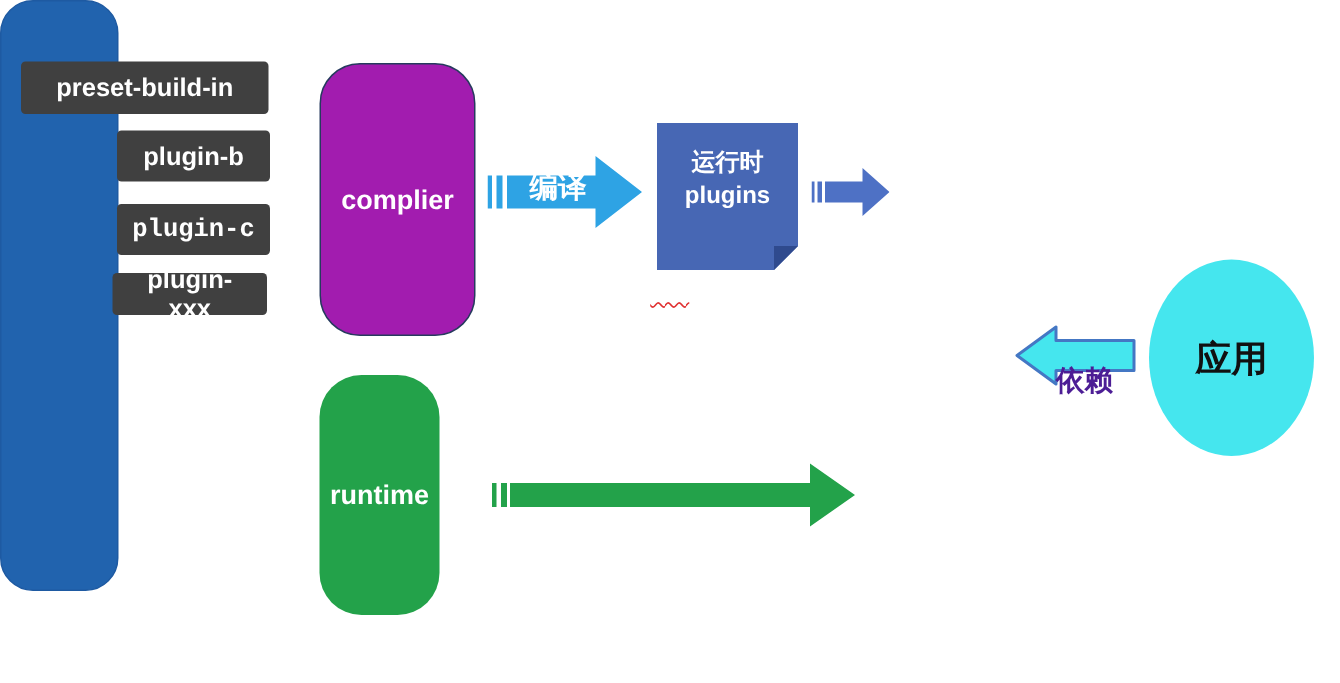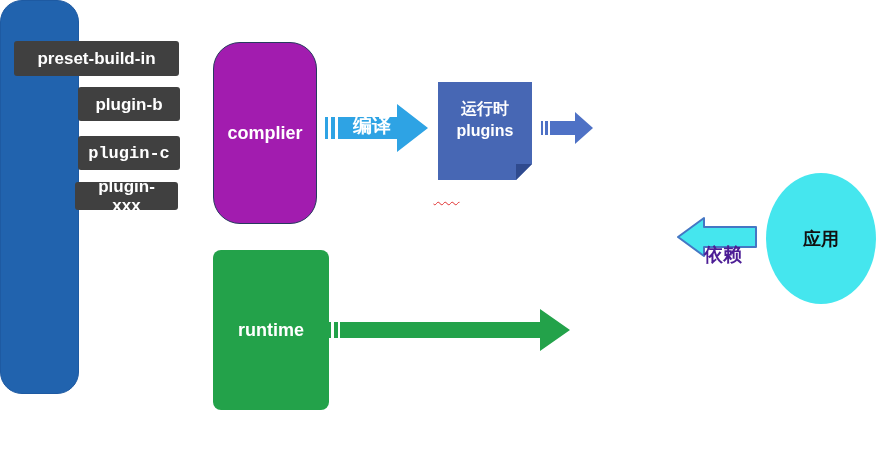--- a/index.html
+++ b/index.html
@@ -46,23 +46,23 @@
     font-size: 18px;
     font-weight: 600;
   }
   #node-complier {
     left: 213px; top: 42px; width: 102px; height: 180px;
     background: #a21caf;
     border: 1.5px solid #263A5E;
     border-radius: 27px;
   }
   #node-runtime {
-    left: 213px; top: 250px; width: 116px; height: 160px;
+    left: 213px; top: 250px; width: 80px; height: 160px;
     background: #23A24A;
-    border-radius: 8px;
+    border-radius: 28px;
   }
   #node-fes {
     left: 598px; top: 39px; width: 77px; height: 392px;
     background: #2163AE;
     border: 1px solid #1E5AA2;
     border-radius: 22px;
   }
   #fes-label {
     position: absolute;
     left: 0; top: 181px; width: 100%;
@@ -103,21 +103,21 @@
     line-height: 24px;
     margin-top: 18px;
   }
   
   #node-app {
     left: 766px; top: 173px; width: 110px; height: 131px;
     background: #45E6EE;
     border-radius: 50%;
     color: #111111;
     font-weight: 600;
-    font-size: 18px;
+    font-size: 24px;
   }
   svg { position: absolute; display: block; }
 </style>
 </head>
 <body>
 
 <div class="canvas">
 
   <div class="chip" id="chip-0">preset-build-in</div>
   <div class="chip" id="chip-1">plugin-b</div>

